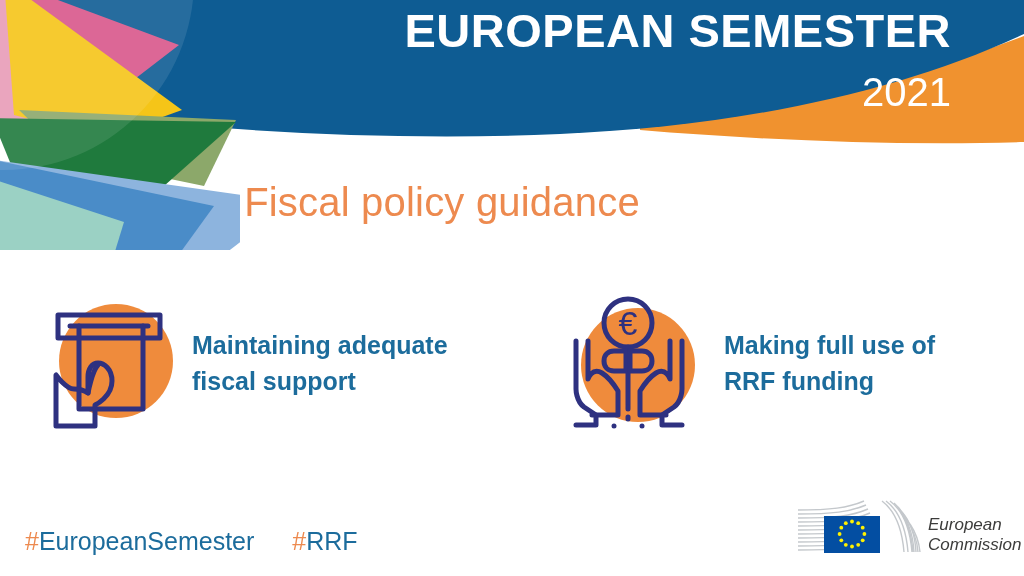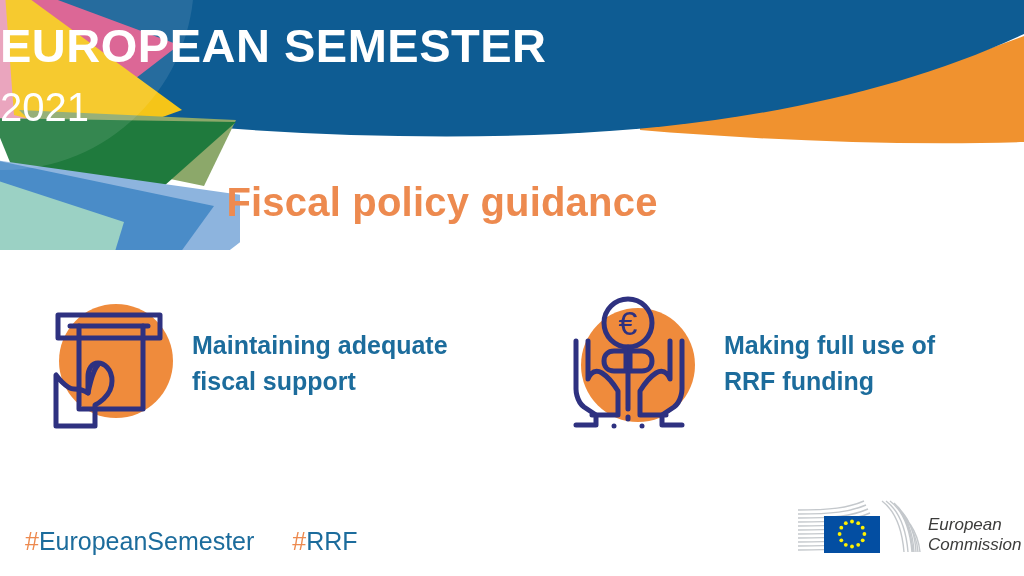--- a/index.html
+++ b/index.html
@@ -25,23 +25,23 @@
     top: 0;
     width: 1024px;
     height: 175px;
     overflow: hidden;
   }
   #header-band svg { display: block; }
 
   #title-block {
     position: absolute;
     left: 0;
-    top: 20px;
+    top: 5px;
     width: 951px;
-    text-align: left;
+    text-align: right;
     pointer-events: none;
   }
   #main-title {
     display: block;
     font-family: "Liberation Sans", sans-serif;
     font-weight: bold;
     font-size: 47px;
     letter-spacing: 0.5px;
     color: #ffffff;
     line-height: 1.12;
@@ -68,21 +68,21 @@
   #deco-fan svg { display: block; }
 
   
   #subtitle {
     position: absolute;
     left: 0;
     top: 180px;
     width: 884px;
     text-align: center;
     font-family: "Liberation Sans", sans-serif;
-    font-weight: bold;
+    font-weight: normal;
     font-size: 40px;
     color: #ED8A4F;
     letter-spacing: 0.2px;
   }
 
   
   #points-row {
     position: absolute;
     left: 0;
     top: 288px;

